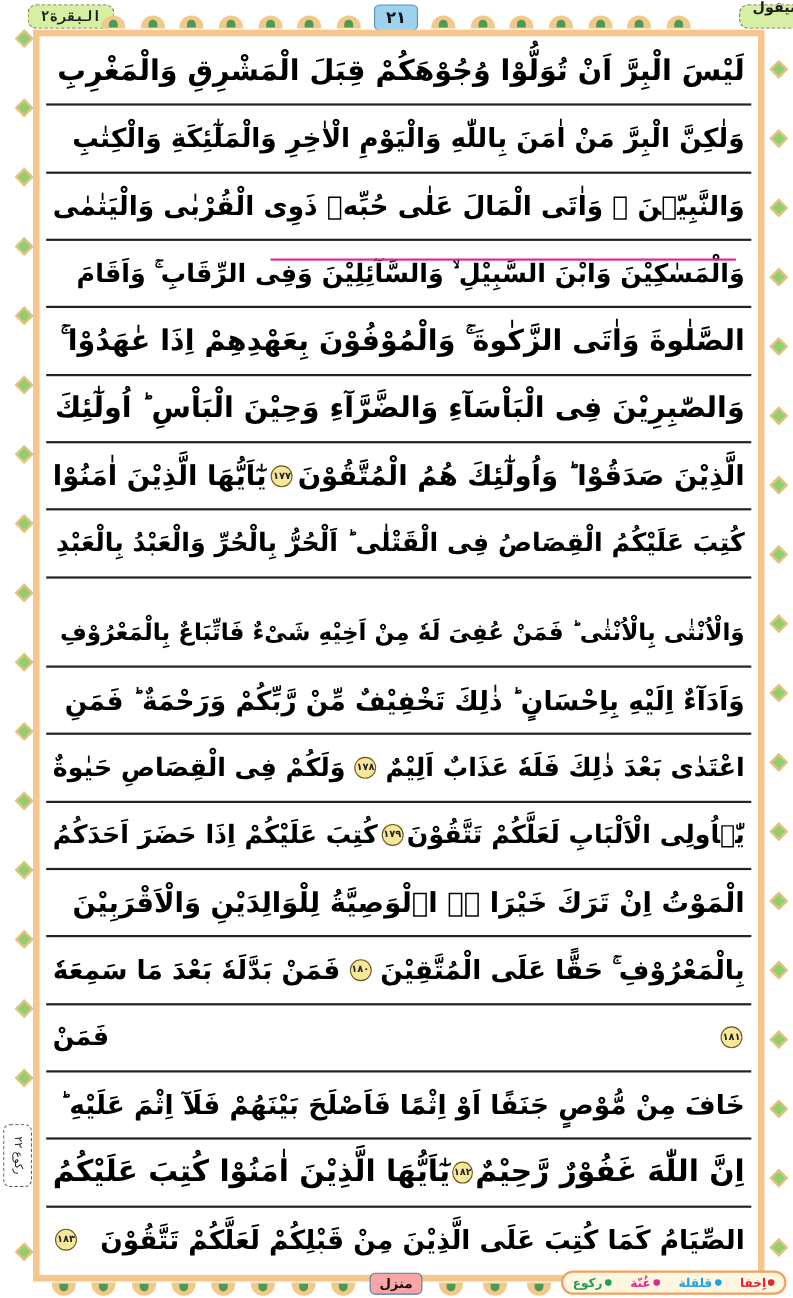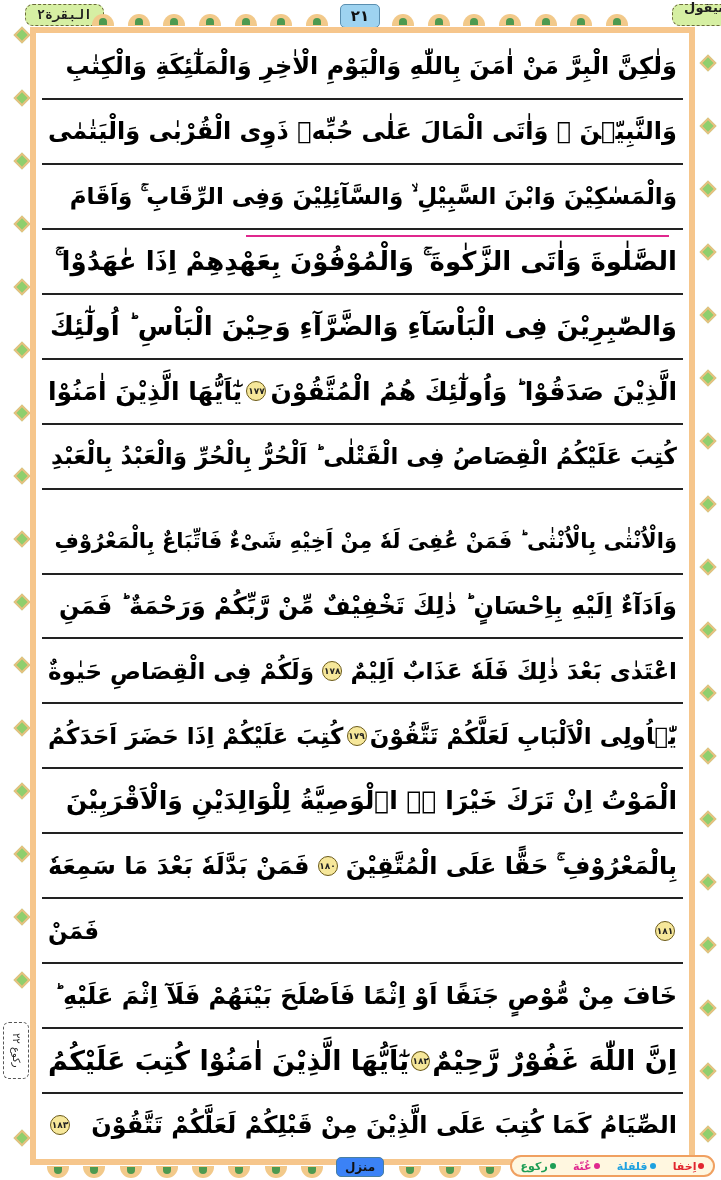--- a/index.html
+++ b/index.html
@@ -32,21 +32,21 @@
           vertical-align:middle; margin:0 2px; }
   .overline { position:absolute; left:210px; right:20px; top:202px; height:2px; background:#e0288e; }
 
   .side-orn { position:absolute; width:14px; height:18px; }
   .side-orn .d { width:12px; height:12px; transform:rotate(45deg); background:#8fcf6e; border:2px solid #e8c080;
                  margin:2px; box-sizing:border-box; }
   .ruku { position:absolute; left:3px; top:1022px; width:24px; height:55px; border:1.5px dashed #555;
           border-radius:6px; background:#fff; font-size:10px; writing-mode:vertical-rl; display:flex;
           align-items:center; justify-content:center; color:#222; }
   .manzil { position:absolute; left:336px; top:1157px; width:48px; height:20px; border:1.5px solid #4a7fa0;
-            border-radius:5px; background:#3b82f6; font-size:12px; font-weight:bold; color:#111;
+            border-radius:5px; background:#fca5a5; font-size:12px; font-weight:bold; color:#111;
             display:flex; align-items:center; justify-content:center; direction:rtl; box-sizing:border-box; }
   .legend { position:absolute; left:510px; top:1155px; width:205px; height:22px; border:2px solid #f0a060;
             border-radius:11px; background:#fff7e0; display:flex; align-items:center;
             justify-content:space-around; direction:rtl; font-size:11px; font-weight:bold; box-sizing:border-box; }
   .legend .item { display:flex; align-items:center; gap:2px; }
   .legend .dot { width:6px; height:6px; border-radius:50%; display:inline-block; }
 </style>
 </head>
 <body>
 
@@ -178,20 +178,23 @@
   <div class="side-orn" style="left:700px;top:1063px;">
       <div class="d"></div>
     </div>
   <div class="side-orn" style="left:700px;top:1126px;">
       <div class="d"></div>
     </div>
 </div>
 
 <div class="frame">
   <div class="lines">
+    <div class="line" style="font-size: 26px;">
+        <span class="seg">لَيْسَ الْبِرَّ اَنْ تُوَلُّوْا وُجُوْهَكُمْ قِبَلَ الْمَشْرِقِ وَالْمَغْرِبِ</span>
+      </div>
     <div class="line" style="font-size: 24px;">
         <span class="seg">وَلٰكِنَّ الْبِرَّ مَنْ اٰمَنَ بِاللّٰهِ وَالْيَوْمِ الْاٰخِرِ وَالْمَلٰٓئِكَةِ وَالْكِتٰبِ</span>
       </div>
     <div class="line" style="font-size: 24px;">
         <span class="seg">وَالنَّبِيّٖنَ ۚ وَاٰتَى الْمَالَ عَلٰى حُبِّهٖ ذَوِى الْقُرْبٰى وَالْيَتٰمٰى</span>
       </div>
     <div class="line" style="font-size: 23px;">
         <span class="seg">وَالْمَسٰكِيْنَ وَابْنَ السَّبِيْلِ ۙ وَالسَّآئِلِيْنَ وَفِى الرِّقَابِ ۚ وَاَقَامَ</span>
       </div>
     <div class="line" style="font-size: 26px;">

